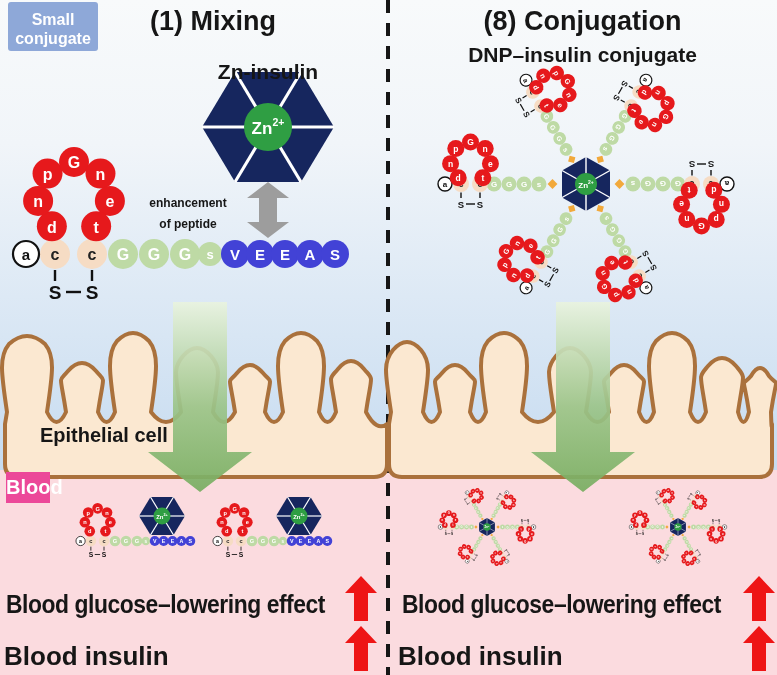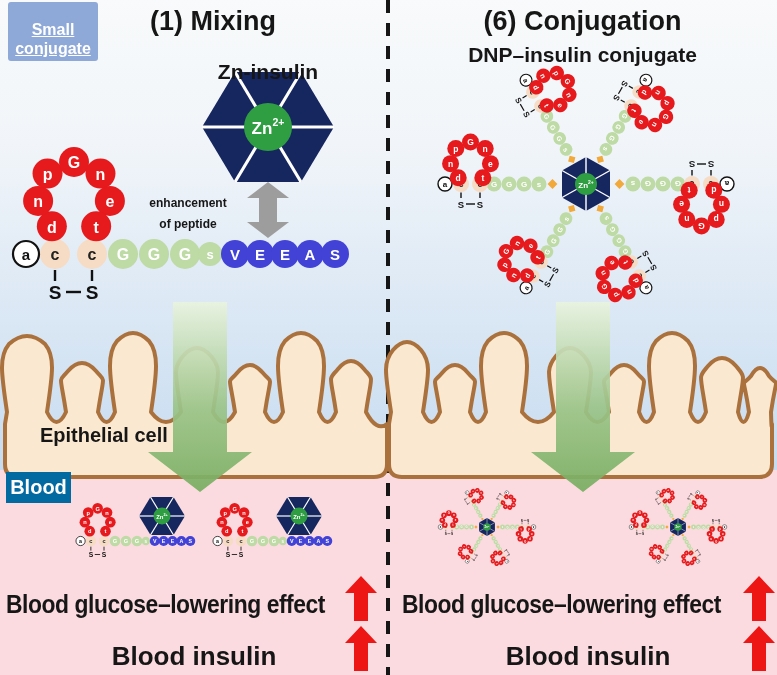--- a/index.html
+++ b/index.html
@@ -10,33 +10,33 @@
     background:linear-gradient(180deg,#f8fafb 0%,#f1f5f9 30%,#dde9f5 62%,#c6dbf0 100%);}
   .bg-blood{left:0;top:470px;width:777px;height:205px;z-index:0;background:#fbdbdf;}
   .divider{left:386px;top:0;width:4px;height:675px;z-index:1;
     background:repeating-linear-gradient(180deg,#161616 0 13px,transparent 13px 23px);}
   svg.layer{position:absolute;pointer-events:none;}
   #epithelium{left:0;top:318px;z-index:2;}
   #green-arrows{left:0;top:296px;z-index:3;}
   #molecules{left:0;top:0;z-index:4;}
   .lbl{position:absolute;z-index:5;font-weight:bold;white-space:nowrap;}
   .badge-si{left:8px;top:2px;width:90px;height:41px;background:#8EA8D8;color:#fff;
-    border-radius:3px;text-align:center;font-size:16px;line-height:19px;padding-top:18px;text-decoration:underline;}
+    border-radius:3px;text-align:center;font-size:16px;line-height:19px;padding-top:8px;}
   .title-left{left:0;top:6px;width:386px;text-align:center;font-size:27px;margin-left:20px;}
   .title-right{left:388px;top:6px;width:389px;text-align:center;font-size:27px;}
   .lbl-zn{left:203px;top:60px;width:130px;text-align:center;font-size:21px;}
   .lbl-conj{left:388px;top:43px;width:389px;text-align:center;font-size:21px;}
   .lbl-pep{left:6px;top:126px;font-size:20px;}
   .note{left:128px;top:193px;width:120px;text-align:center;font-size:12px;line-height:21px;}
   .lbl-epi{left:40px;top:424px;font-size:20px;}
-  .badge-blood{left:6px;top:472px;width:65px;height:31px;background:#0369a1;color:#fff;
+  .badge-blood{left:6px;top:472px;width:44px;height:31px;background:#ec4899;color:#fff;
     text-align:center;font-size:20px;line-height:30px;}
   .fx1{top:589px;font-size:26px;letter-spacing:-0.5px;transform:scaleX(.88);transform-origin:left center;}
   .fx1-l{left:6px;} .fx1-r{left:402px;}
-  .fx2{top:641px;width:380px;text-align:center;font-size:26px;}
+  .fx2{top:641px;width:380px;font-size:26px;}
   .fx2-l{left:4px;} .fx2-r{left:398px;}
   .arrow-red{position:absolute;z-index:5;}
 </style>
 </head>
 <body>
 
 <div id="stage">
 
   <div class="abs bg-lumen"></div>
   <div class="abs bg-blood"></div>
@@ -920,21 +920,21 @@
   <svg id="gray-arrow" class="layer" style="left:247px;top:182px;z-index:5" width="42" height="56">
     <polygon points="21,0 42,16 30,16 30,40 42,40 21,56 0,40 12,40 12,16 0,16" fill="#9d9d9d"></polygon>
   </svg>
 
   <div class="lbl badge-si">
     <div>Small</div>
     <div>conjugate</div>
   </div>
 
   <div class="lbl title-left">(1) Mixing</div>
-  <div class="lbl title-right">(6) Conjugation</div>
+  <div class="lbl title-right">(8) Conjugation</div>
 
   <div class="lbl lbl-zn">Zn-insulin</div>
   <div class="lbl lbl-conj">DNP–insulin conjugate</div>
 
   <div class="lbl note">
     <div>enhancement</div>
     <div>of peptide</div>
   </div>
 
   <div class="lbl lbl-epi">Epithelial cell</div>

